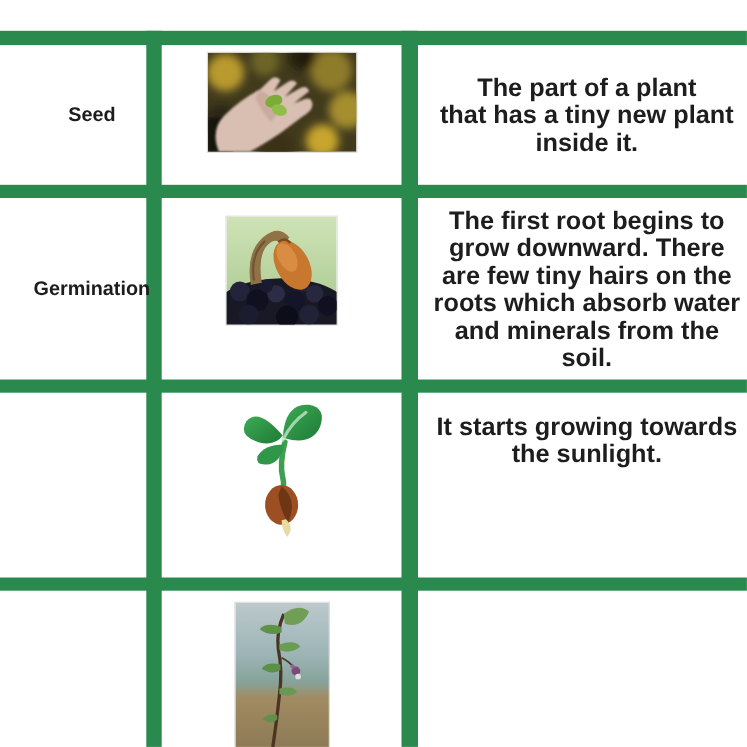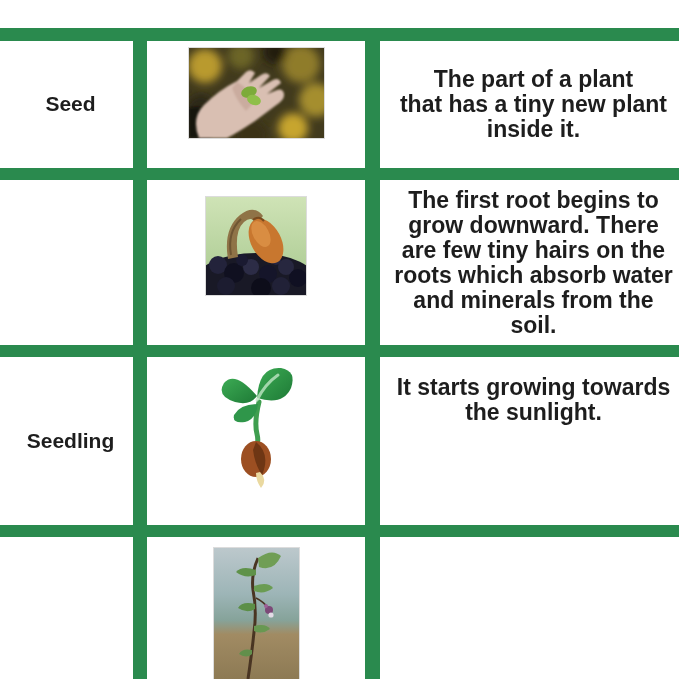--- a/index.html
+++ b/index.html
@@ -20,22 +20,22 @@
   .vbar.v0{left:133px;width:14px;}
   .vbar.v1{left:365px;width:15px;}
 
   
   .cell{position:absolute;display:flex;box-sizing:border-box;}
   .r0{top:41px;height:127px;}
   .r1{top:180px;height:165px;}
   .r2{top:357px;height:168px;}
   .r3{top:537px;height:142px;}
 
-  .c-label{left:4px;width:133px;align-items:center;justify-content:center;
-    text-align:center;font-weight:700;font-size:21px;letter-spacing:0px;
+  .c-label{left:17px;width:133px;align-items:center;justify-content:center;
+    text-align:center;font-weight:700;font-size:18px;letter-spacing:0px;
     color:var(--text);white-space:pre-line;line-height:1.45;}
   .c-image{left:147px;width:218px;justify-content:center;align-items:flex-start;}
   .c-text{left:380px;width:307px;align-items:center;justify-content:center;
     text-align:center;font-weight:700;font-size:23px;line-height:25px;
     color:var(--text);white-space:pre-line;padding:0 6px;}
   .c-text.r2{align-items:flex-start;padding-top:18px;}
 
   .photo-frame{border:1px solid #dcdcdc;background:#fff;display:block;}
   .img-seed{width:135px;height:90px;margin-top:6px;}
   .img-germ{width:100px;height:98px;margin-top:16px;}
@@ -85,20 +85,21 @@
         </g>
         <ellipse cx="60" cy="44" rx="8" ry="5.5" fill="#7cab3a" transform="rotate(-20 60 44)"></ellipse>
         <ellipse cx="65" cy="52" rx="7" ry="5" fill="#8fbf49" transform="rotate(18 65 52)"></ellipse>
       </svg>
     </div>
   </div>
   <div class="cell c-text r0">The part of a plant
 that has a tiny new plant
 inside it.</div>
 
+  <div class="cell c-label r1">Germination</div>
   <div class="cell c-image r1">
     <div class="photo-frame img-germ">
       <svg viewBox="0 0 100 98" width="100" height="98">
         <defs>
           <linearGradient id="germBg" x1="0" y1="0" x2="0" y2="1">
             <stop offset="0" stop-color="#cfe3b6"></stop>
             <stop offset="1" stop-color="#a6c78d"></stop>
           </linearGradient>
         </defs>
         <rect width="100" height="98" fill="url(#germBg)"></rect>
@@ -122,21 +123,20 @@
       </svg>
     </div>
   </div>
   <div class="cell c-text r1">The first root begins to
 grow downward. There
 are few tiny hairs on the
 roots which absorb water
 and minerals from the
 soil.</div>
 
-  <div class="cell c-label r2">Seedling</div>
   <div class="cell c-image r2">
     <div class="photo-frame img-seedling">
       <svg viewBox="0 0 82 127" width="82" height="127">
         <defs>
           <linearGradient id="leafG" x1="0" y1="0" x2="1" y2="1">
             <stop offset="0" stop-color="#3cab54"></stop>
             <stop offset="1" stop-color="#1e7a36"></stop>
           </linearGradient>
         </defs>
         <path d="M44,40 Q39,60 42,72 Q44,80 41,86" stroke="#3f9e4f" stroke-width="5" fill="none" stroke-linecap="round"></path>

